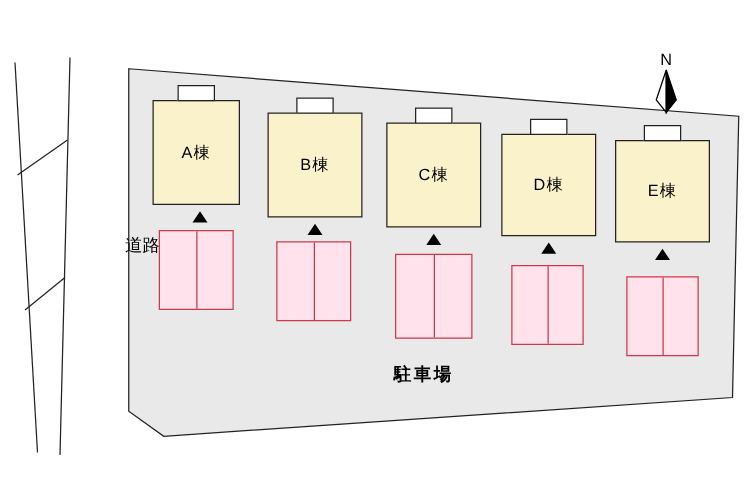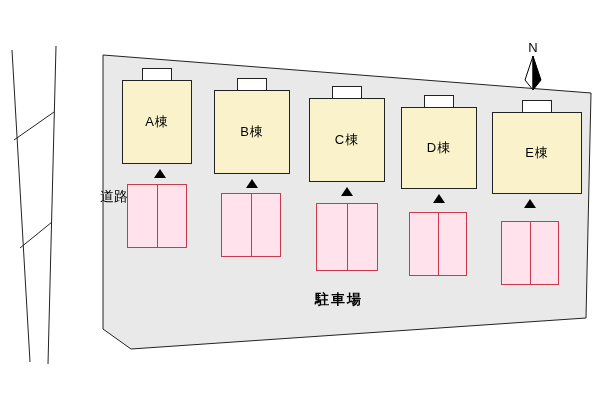--- a/index.html
+++ b/index.html
@@ -81,21 +81,21 @@
     <span class="blabel">C棟</span>
   </div>
   <div class="tri" style="left:341px;top:187px;"></div>
 
   <div class="building" style="left:401px;top:107px;width:76px;height:82px;">
     <span class="tab"></span>
     <span class="blabel">D棟</span>
   </div>
   <div class="tri" style="left:433px;top:194px;"></div>
 
-  <div class="building" style="left:492px;top:112px;width:90px;height:82px;text-align:right;">
+  <div class="building" style="left:492px;top:112px;width:76px;height:82px;text-align:right;">
     <span class="tab"></span>
     <span class="blabel">E棟</span>
   </div>
   <div class="tri" style="left:524px;top:199px;"></div>
 
   <div class="parking" style="left:127px;top:184px;width:60px;height:64px;">
     <div class="stall"></div>
     <div class="stall"></div>
   </div>
   <div class="parking" style="left:221px;top:193px;width:60px;height:64px;">

